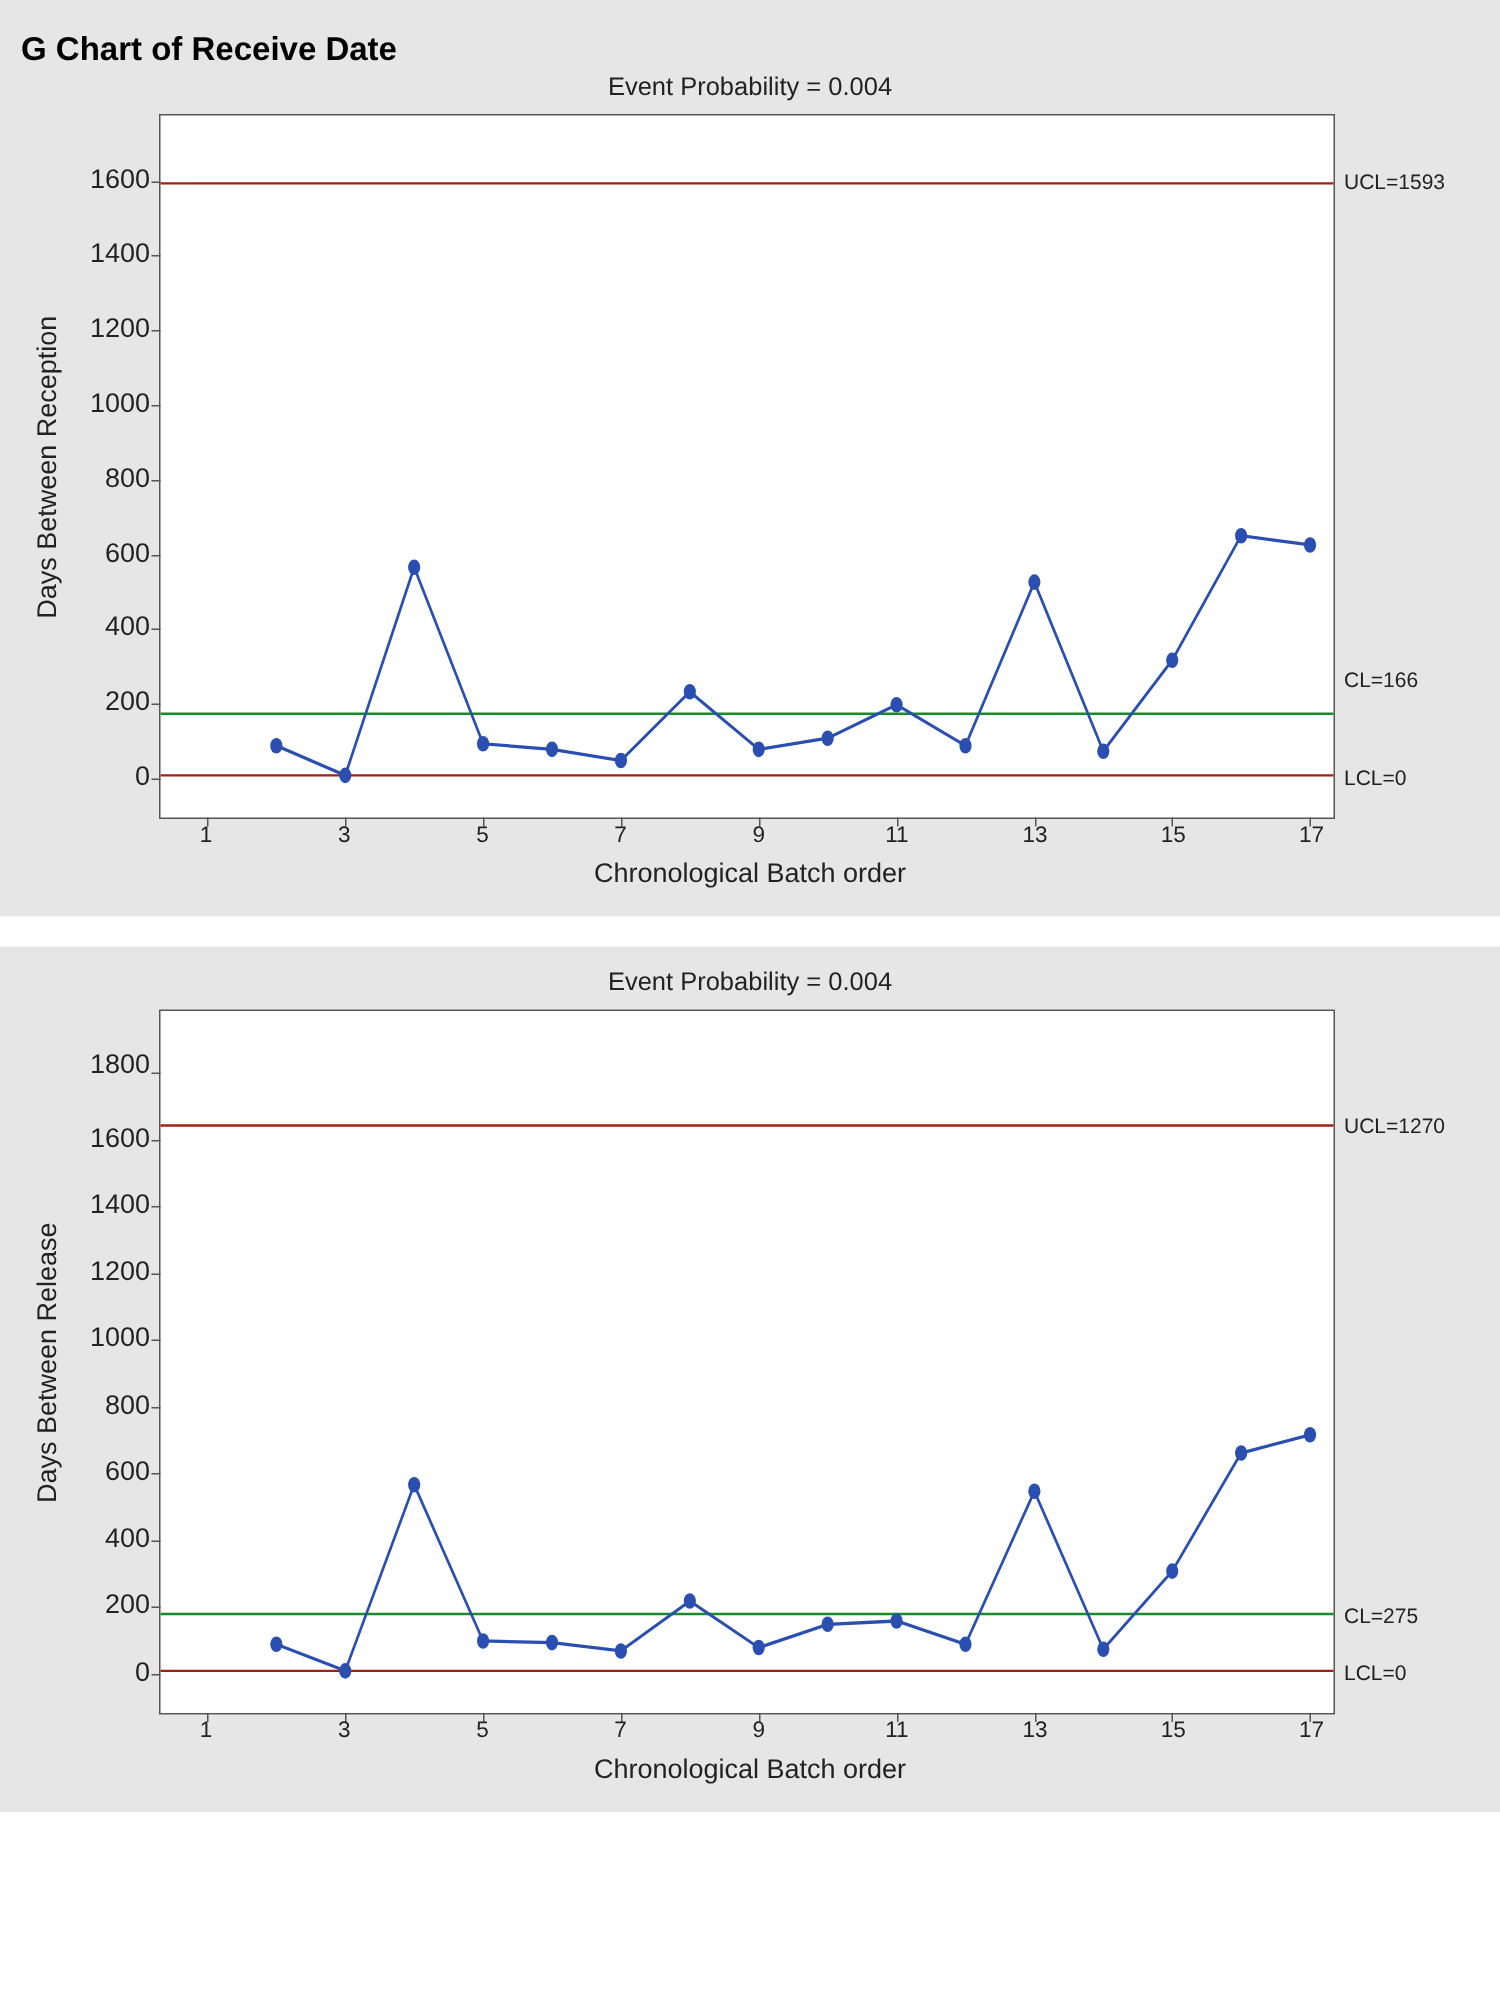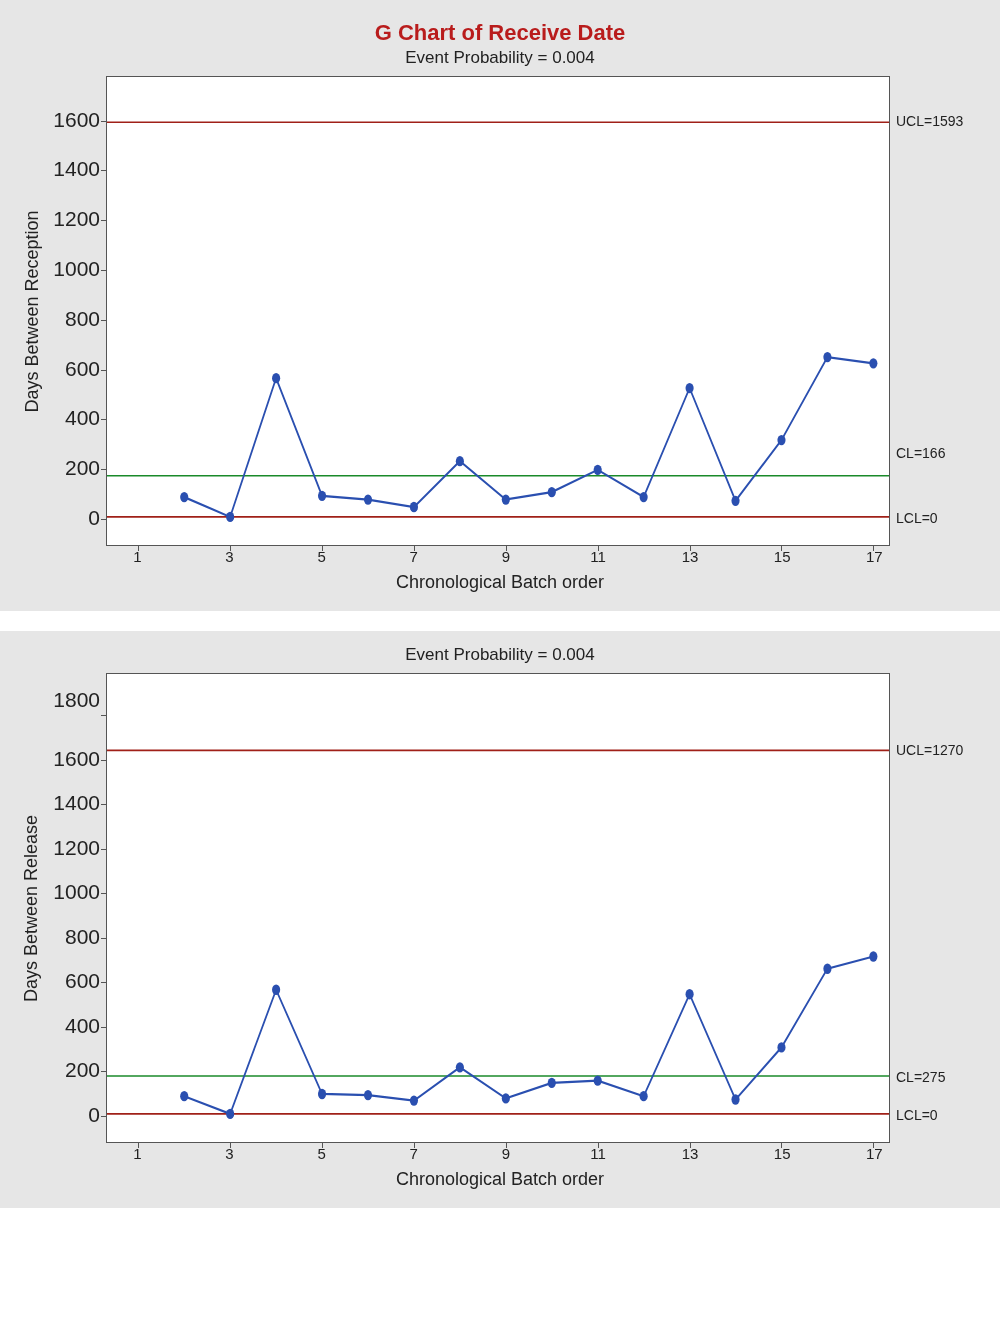--- a/index.html
+++ b/index.html
@@ -15,24 +15,24 @@
   .chart-panel {
     background: #e6e6e6;
     padding: 14px 14px 18px 14px;
     box-sizing: border-box;
   }
   .gap {
     height: 20px;
     background: #fff;
   }
   .chart-title {
-    text-align: center;
+    text-align: left;
     font-size: 22px;
     font-weight: 600;
-    color: #b91c1c;
+    color: #000000;
     margin: 6px 0 2px 0;
   }
   .chart-subtitle {
     text-align: center;
     font-size: 17px;
     color: #222;
     margin-bottom: 8px;
   }
   .plot-row {
     display: flex;
@@ -51,21 +51,21 @@
     color: #222;
   }
   .yticks-cell {
     width: 56px;
     position: relative;
   }
   .ytick {
     position: absolute;
     right: 6px;
     transform: translateY(-50%);
-    font-size: 21px;
+    font-size: 18px;
     color: #222;
     text-align: right;
     margin-left: 41px;
   }
   .plot-cell {
     flex: 1;
     position: relative;
   }
   .plot-area {
     position: relative;
@@ -231,21 +231,21 @@
       <div class="yticks-cell" id="yticks-1" style="height: 470px;">
           <div class="ytick" style="top: 441.8px;">0</div>
           <div class="ytick" style="top: 397.274px;">200</div>
           <div class="ytick" style="top: 352.747px;">400</div>
           <div class="ytick" style="top: 308.221px;">600</div>
           <div class="ytick" style="top: 263.695px;">800</div>
           <div class="ytick" style="top: 219.168px;">1000</div>
           <div class="ytick" style="top: 174.642px;">1200</div>
           <div class="ytick" style="top: 130.116px;">1400</div>
           <div class="ytick" style="top: 85.5895px;">1600</div>
-          <div class="ytick" style="top: 27px;">1800</div>
+          <div class="ytick" style="top: 37px;">1800</div>
         </div>
       <div class="plot-cell">
         <div class="plot-area" id="plot-1" style="height: 470px;">
           <svg class="plot-svg" id="svg-1" viewBox="0 0 1000 470" preserveAspectRatio="none">
               <line x1="0" x2="1000" y1="76.68421052631582" y2="76.68421052631582" stroke="#a02018" stroke-width="1.6"></line>
               <line x1="0" x2="1000" y1="403.73" y2="403.73" stroke="#1a8a2a" stroke-width="1.6"></line>
               <line x1="0" x2="1000" y1="441.79999999999995" y2="441.79999999999995" stroke="#a02018" stroke-width="1.6"></line>
               <path d="M98.75 423.9894736842105 L157.5 441.79999999999995 L216.25 317.1263157894737 L274.99999999999994 421.7631578947368 L333.74999999999994 422.87631578947367 L392.49999999999994 428.4421052631579 L451.25 395.0473684210526 L510 426.2157894736842 L568.75 410.63157894736844 L627.5 408.40526315789475 L686.25 423.9894736842105 L745 321.57894736842104 L803.75 427.32894736842104 L862.5 375.0105263157895 L921.25 295.9763157894737 L980 283.73157894736846 " fill="none" stroke="#2a4fb0" stroke-width="2.2"></path>
               <circle cx="98.75" cy="423.9894736842105" r="5.2" fill="#2a4fb0"></circle>
               <circle cx="157.5" cy="441.79999999999995" r="5.2" fill="#2a4fb0"></circle>

